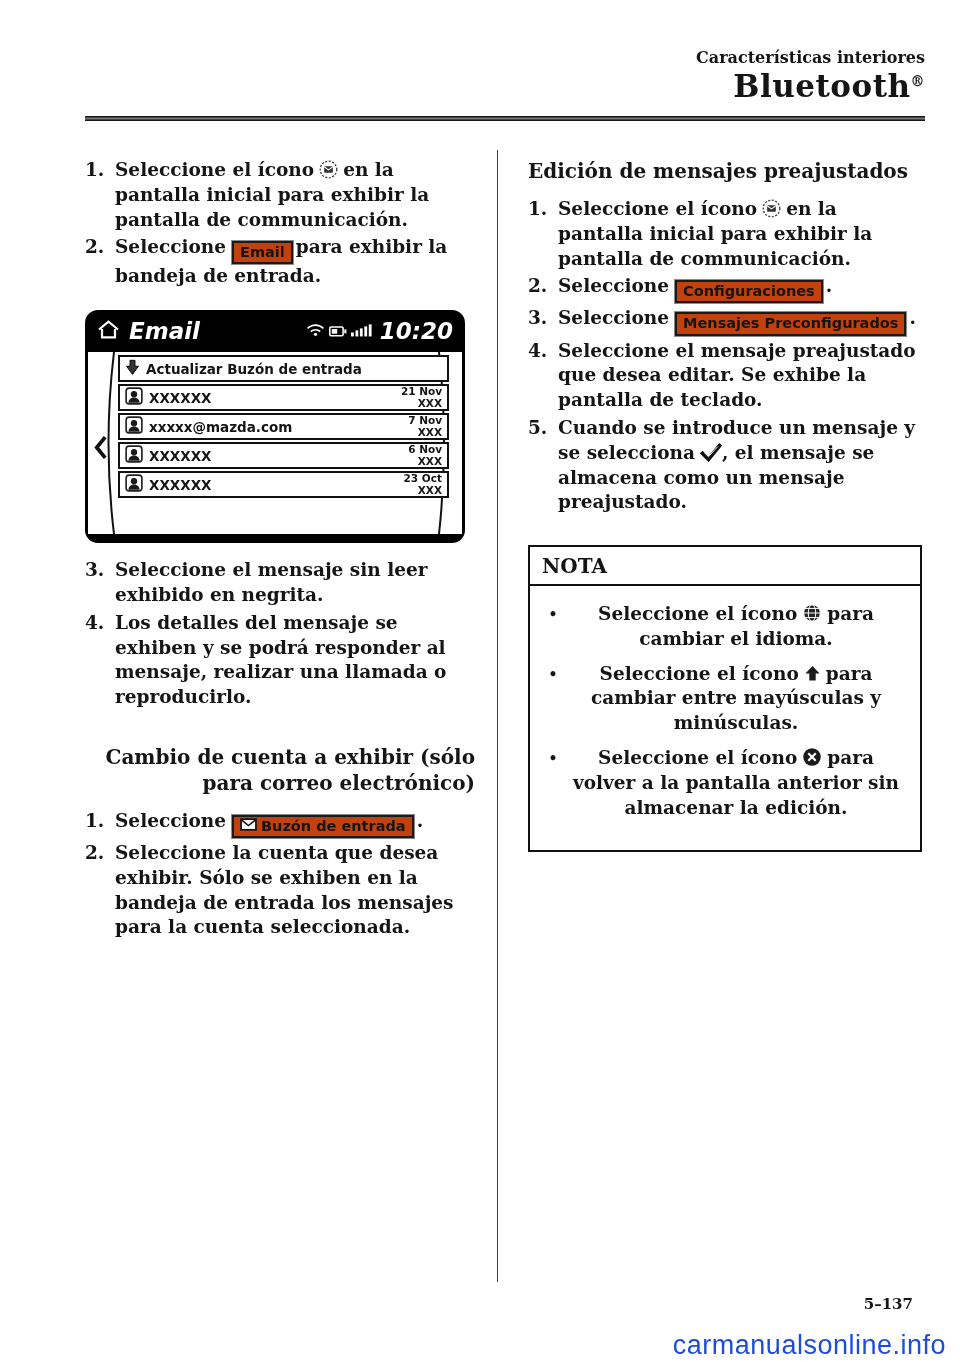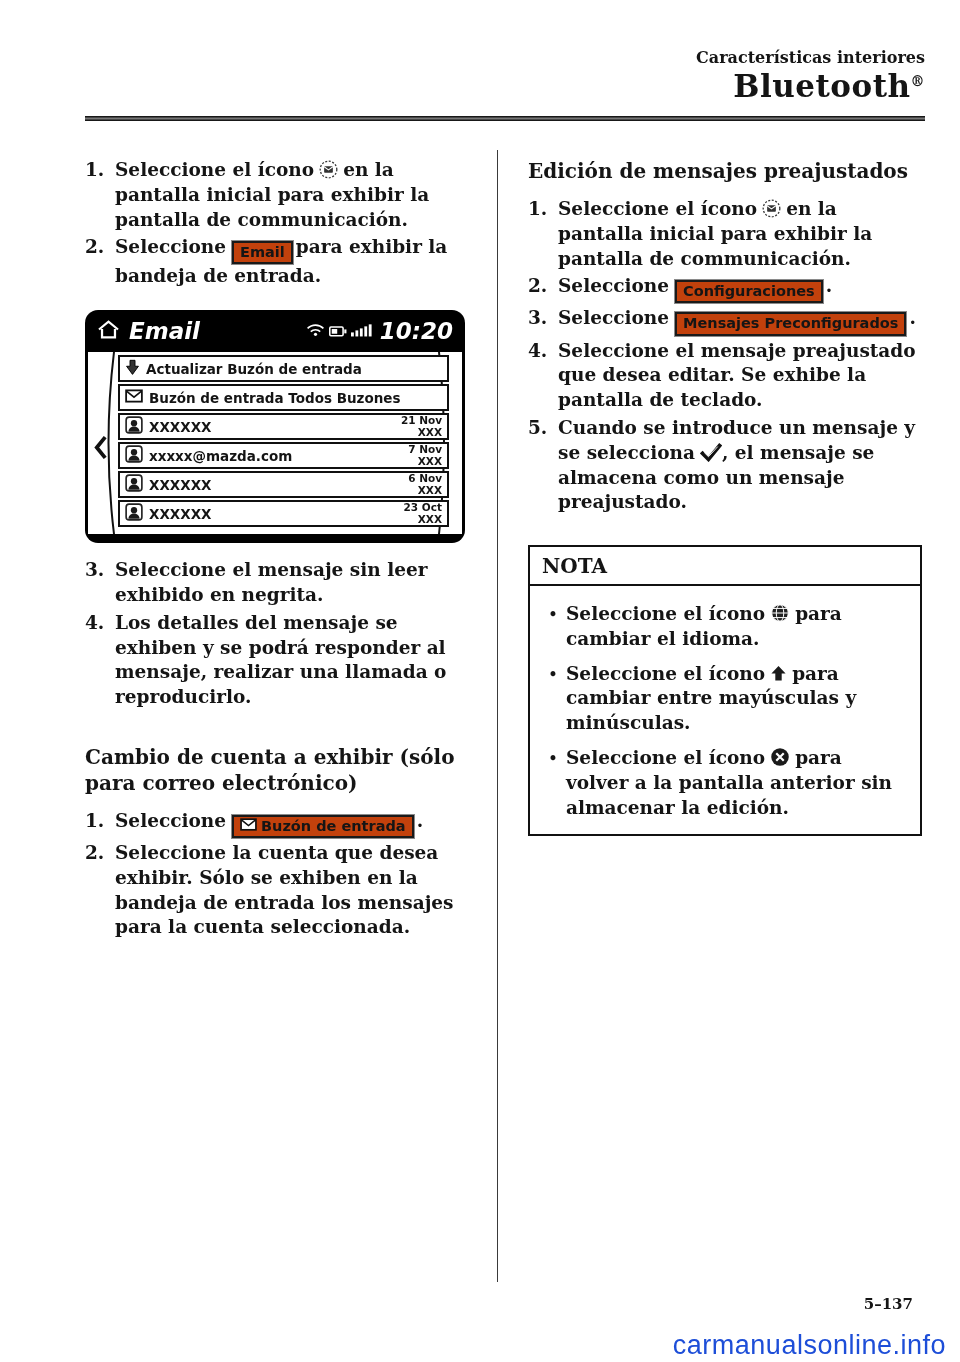--- a/index.html
+++ b/index.html
@@ -15,35 +15,35 @@
         background:linear-gradient(#000,#777 50%,#000);}
   .divider{position:absolute;top:150px;left:497px;width:1px;height:1132px;background:#3a3a3a;}
   .footer-page{position:absolute;top:1295px;right:47px;font-size:15px;font-weight:bold;}
   .watermark{position:absolute;top:1330px;right:14px;font-size:27px;color:#1d4ed8;
              font-family:"Liberation Sans", sans-serif;letter-spacing:.5px;}
   
   .col{position:absolute;top:158px;}
   .col-left{left:85px;width:390px;}
   .col-right{left:528px;width:394px;}
   .section-heading{font-size:20px;font-weight:bold;line-height:1.3;margin:0 0 13px;}
-  .gap-section{margin-top:34px;}
+  .gap-section{margin-top:34px;text-align:right;}
   ol.steps{list-style:none;margin:0;padding:0;font-size:18.5px;font-weight:bold;line-height:1.34;}
   li.step{display:flex;margin:0 0 3px;}
   li.step .num{flex:0 0 30px;}
   li.step .body{flex:1;}
   .inline-icon{display:inline-block;vertical-align:-3px;margin:0 5px;}
   .inline-icon svg{display:block;}
   .kbtn{display:inline-flex;align-items:center;gap:4px;padding:0px 6px 1px;margin:0 3px 0 6px;
         border:2px solid #1a1a1a;box-shadow:0 0 0 1px #8a8a8a;background:#c2410c;
         font-family:"DejaVu Sans", sans-serif;font-weight:bold;font-size:14.5px;line-height:1.25;
         vertical-align:-4px;white-space:nowrap;}
   
   .note-box{margin-top:30px;border:2px solid #111;}
   .note-title{border-bottom:2px solid #111;padding:7px 12px 6px;font-size:20px;font-weight:bold;}
-  .note-body{padding:16px 14px 14px 10px;}
+  .note-body{padding:16px 14px 30px 10px;text-align:center;}
   .note-item{display:flex;font-size:18.5px;font-weight:bold;line-height:1.34;margin-bottom:10px;}
   .note-item:last-child{margin-bottom:0;}
   .note-item .bullet{flex:0 0 26px;text-align:center;font-size:14px;padding-top:3px;}
   .note-item .bullet::before{content:"•";}
   .note-item .body{flex:1;}
   
   .scr{position:relative;width:380px;height:233px;background:#000;border-radius:13px;
        margin:21px 0 15px;font-family:"DejaVu Sans", sans-serif;}
   .scr-header{position:absolute;top:0;left:0;right:0;height:42px;display:flex;align-items:center;
               padding:0 12px;box-sizing:border-box;color:#fff;}
@@ -129,27 +129,20 @@
             <path d="M13 3L4 14l9 11" fill="none" stroke="#111" stroke-width="4"></path>
           </svg></span>
       <div class="scr-rows">
         <div class="scr-row">
           <span><svg viewBox="0 0 24 26" width="15" height="17">
                 <path d="M8 1.5h8V11h5.5L12 24 2.5 11H8z" fill="#333" stroke="#000" stroke-width="1.5"></path>
               </svg></span>
           <span class="rfrom">Actualizar Buzón de entrada</span>
         </div>
         <div class="scr-row">
-          <span><svg viewBox="0 0 24 18" width="18" height="14">
-                <rect x="1.5" y="1.5" width="21" height="15" fill="#fff" stroke="#111" stroke-width="2.4"></rect>
-                <path d="M2 2.5l10 8 10-8" fill="none" stroke="#111" stroke-width="2.2"></path>
-              </svg></span>
-          <span class="rfrom">Buzón de entrada Todos Buzones</span>
-        </div>
-        <div class="scr-row">
           <span><svg viewBox="0 0 24 24" width="18" height="18">
                 <rect x="1.5" y="1.5" width="21" height="21" rx="4" fill="#fff" stroke="#222" stroke-width="2.2"></rect>
                 <circle cx="12" cy="9.5" r="4.2" fill="#1a1a1a"></circle>
                 <path d="M4.5 21c.5-5 4-7 7.5-7s7 2 7.5 7z" fill="#1a1a1a"></path>
               </svg></span>
           <span class="rfrom">XXXXXX</span>
           <span class="rdate"><span>21 Nov</span><span class="d2">XXX</span></span>
         </div>
         <div class="scr-row">
           <span><svg viewBox="0 0 24 24" width="18" height="18">

